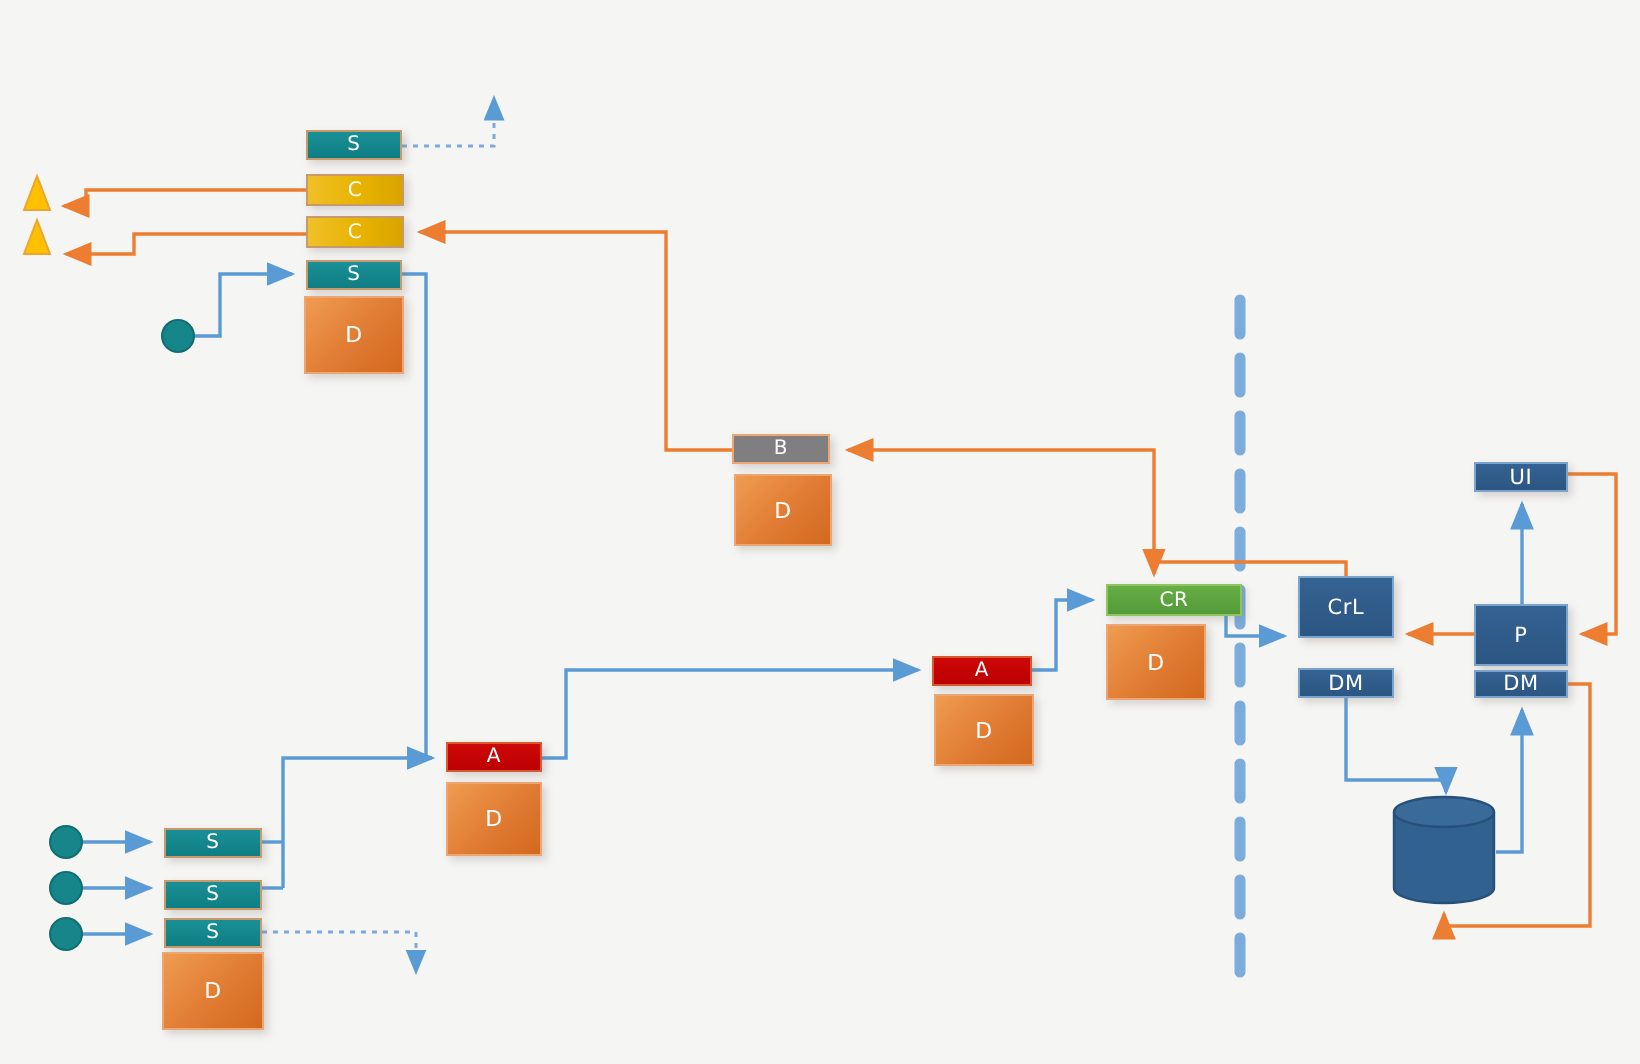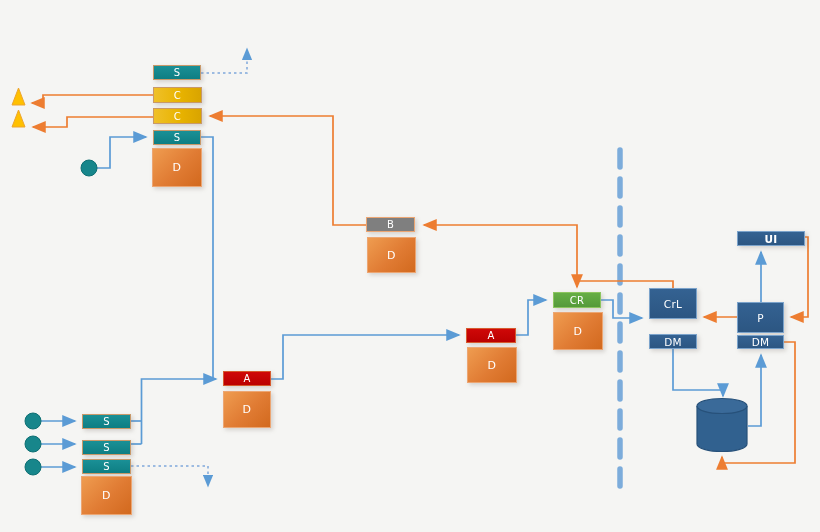--- a/index.html
+++ b/index.html
@@ -104,24 +104,24 @@
 
   <div class="node gray" style="left:366px;top:217px;width:49px;height:15px;">B</div>
   <div class="node orangeD" style="left:367px;top:237px;width:49px;height:36px;">D</div>
 
   <div class="node red" style="left:223px;top:371px;width:48px;height:15px;">A</div>
   <div class="node orangeD" style="left:223px;top:391px;width:48px;height:37px;">D</div>
 
   <div class="node red" style="left:466px;top:328px;width:50px;height:15px;">A</div>
   <div class="node orangeD" style="left:467px;top:347px;width:50px;height:36px;">D</div>
 
-  <div class="node green" style="left:553px;top:292px;width:48px;height:16px;">CR</div>
+  <div class="node green" style="left:553px;top:292px;width:68px;height:16px;">CR</div>
   <div class="node orangeD" style="left:553px;top:312px;width:50px;height:38px;">D</div>
 
-  <div class="node navy" style="left:737px;top:231px;width:68px;height:15px;font-weight:bold;">UI</div>
+  <div class="node navy" style="left:737px;top:231px;width:47px;height:15px;">UI</div>
   <div class="node navy" style="left:649px;top:288px;width:48px;height:31px;">CrL</div>
   <div class="node navy" style="left:649px;top:334px;width:48px;height:15px;">DM</div>
   <div class="node navy" style="left:737px;top:302px;width:47px;height:31px;">P</div>
   <div class="node navy" style="left:737px;top:335px;width:47px;height:14px;">DM</div>
 
   <div class="node teal" style="left:82px;top:414px;width:49px;height:15px;">S</div>
   <div class="node teal" style="left:82px;top:440px;width:49px;height:15px;">S</div>
   <div class="node teal" style="left:82px;top:459px;width:49px;height:15px;">S</div>
   <div class="node orangeD" style="left:81px;top:476px;width:51px;height:39px;">D</div>
 

